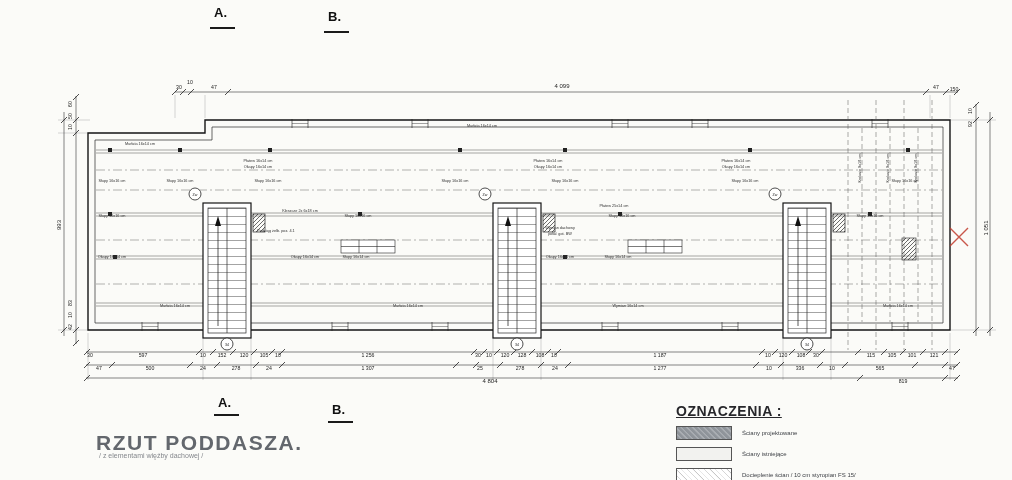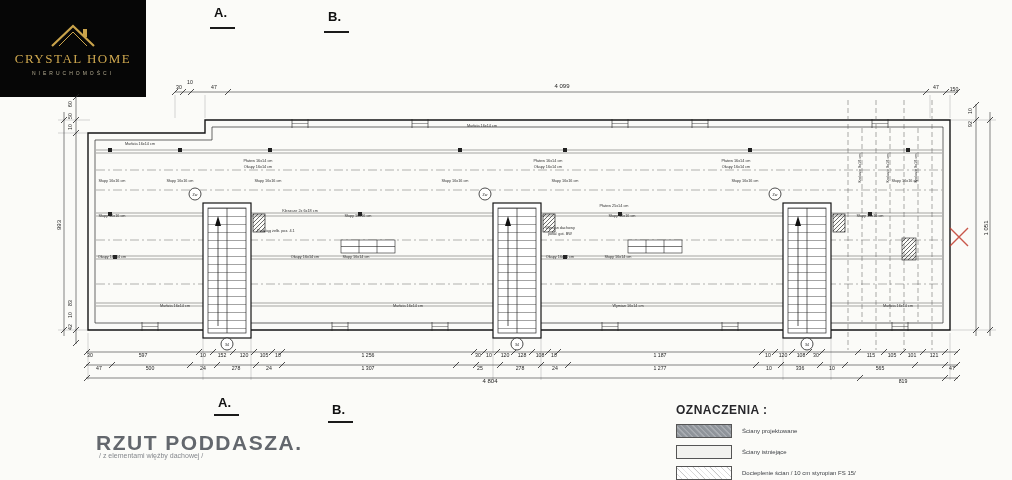--- a/index.html
+++ b/index.html
@@ -11,48 +11,39 @@
   .logo-brand{font-family:"Liberation Serif",serif;font-size:13px;letter-spacing:1.5px;color:#cfa84f;margin-top:3px;}
   .logo-sub{font-size:5px;letter-spacing:3px;color:#b3ab91;margin-top:3px;}
   
   .marker{position:absolute;font-weight:bold;font-size:13px;color:#111;}
   .marker-line{position:absolute;height:2px;background:#1a1a1a;width:25px;}
   
   .title{position:absolute;left:96px;top:431px;font-size:21px;font-weight:bold;letter-spacing:1.5px;color:#63676d;}
   .subtitle{position:absolute;left:99px;top:452px;font-size:7px;color:#84878c;}
   
   .legend{position:absolute;left:676px;top:403px;width:320px;}
-  .legend-heading{font-size:12px;font-weight:bold;color:#27272b;letter-spacing:.5px;}
+  .legend-heading{font-size:14px;font-weight:bold;color:#27272b;letter-spacing:.5px;text-decoration:underline;}
   .legend-row{display:flex;align-items:center;margin-top:7px;}
   .swatch{width:54px;height:12px;border:1px solid #555;flex:0 0 auto;}
   .sw-projected{background:repeating-linear-gradient(45deg,#8f949a,#8f949a 2px,#a9adb2 3px,#a9adb2 4px);}
   .sw-existing{background:#f2f2ef;}
   .sw-insulation{background:repeating-linear-gradient(45deg,#ffffff,#ffffff 3px,#b9b9b9 4px);}
   .legend-label{font-size:6px;color:#3c3f44;margin-left:10px;}
   
   svg text{font-family:"Liberation Sans",sans-serif;}
   .dim{font-size:5.2px;fill:#1f1f1f;text-anchor:middle;}
   .dimT{font-size:6px;fill:#1f1f1f;text-anchor:middle;}
   .ann{font-size:3.8px;fill:#333;text-anchor:middle;}
   .mk{font-size:3.6px;fill:#222;text-anchor:middle;}
 </style>
 </head>
 <body>
 
 <div class="page">
 
-  <div class="logo">
-    <svg width="46" height="27" viewBox="0 0 46 27">
-      <polyline points="2,25 23,5 44,25" fill="none" stroke="#c9a34b" stroke-width="2.2"></polyline>
-      <polyline points="9,25 23,11 37,25" fill="none" stroke="#c9a34b" stroke-width="1"></polyline>
-      <rect x="33" y="8" width="4" height="8" fill="#c9a34b"></rect>
-    </svg>
-    <div class="logo-brand">CRYSTAL HOME</div>
-    <div class="logo-sub">NIERUCHOMOŚCI</div>
-  </div>
 
   <div class="marker" style="left:214px;top:5px;">A.</div>
   <div class="marker-line" style="left:210px;top:27px;"></div>
   <div class="marker" style="left:328px;top:9px;">B.</div>
   <div class="marker-line" style="left:324px;top:31px;"></div>
   <div class="marker" style="left:218px;top:395px;">A.</div>
   <div class="marker-line" style="left:214px;top:414px;"></div>
   <div class="marker" style="left:332px;top:402px;">B.</div>
   <div class="marker-line" style="left:328px;top:421px;"></div>
 

